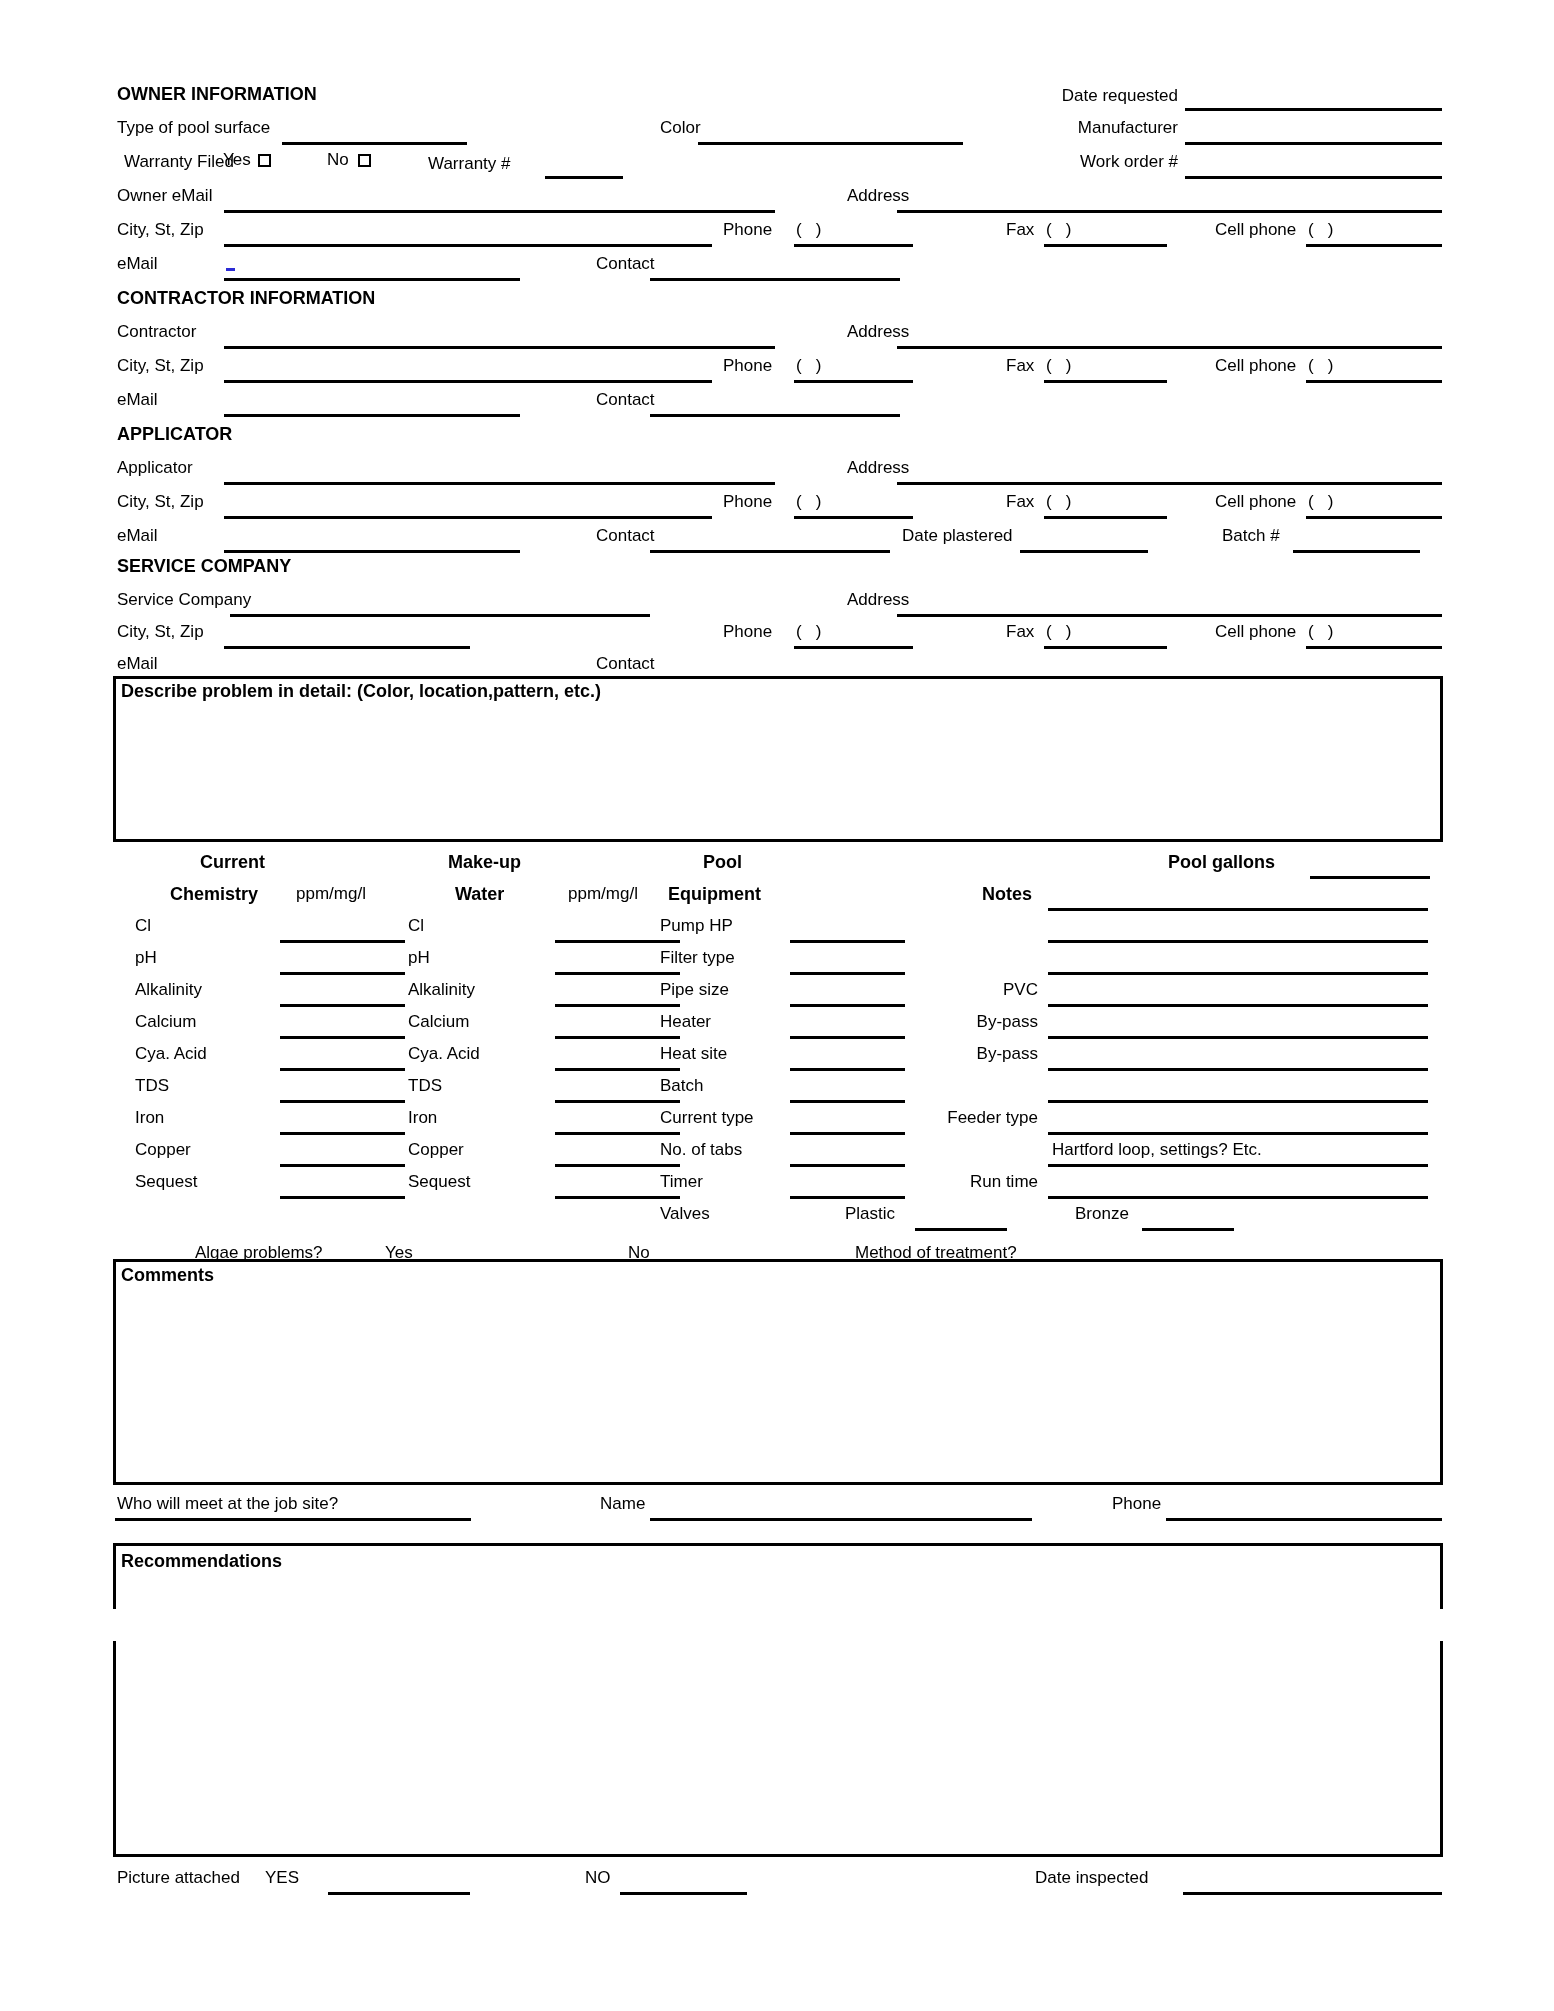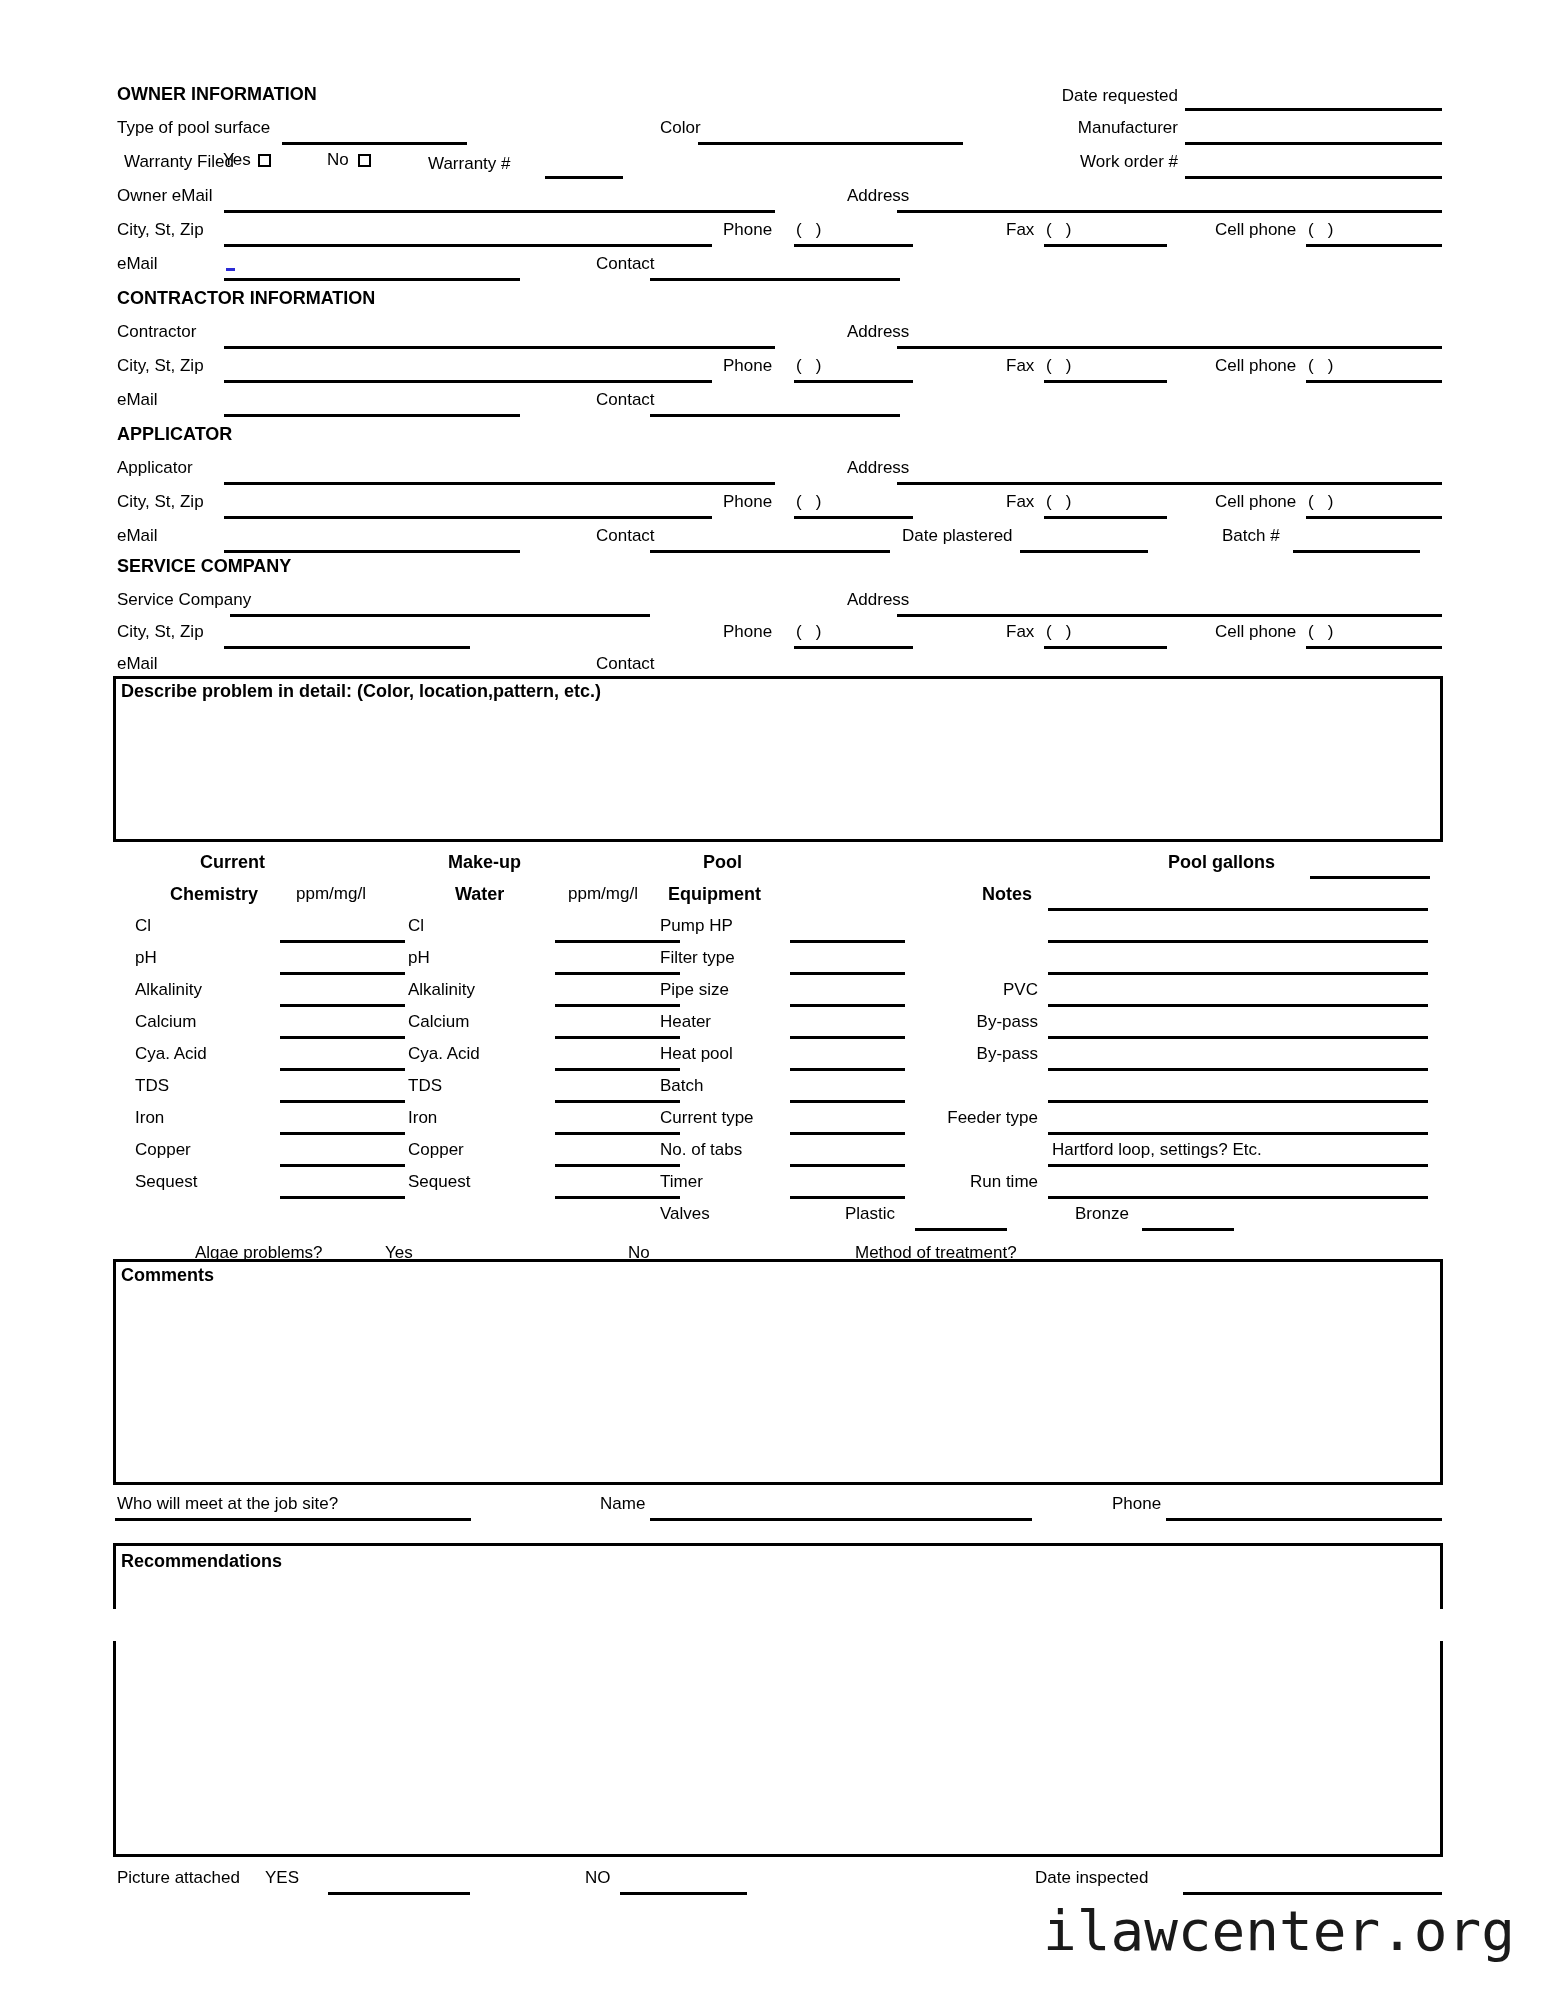--- a/index.html
+++ b/index.html
@@ -190,21 +190,21 @@
   <div class="ln" style="left:555px;top:1036px;width:125px;"></div>
   <div class="lb" style="left:660px;top:1012px;">Heater</div>
   <div class="ln" style="left:790px;top:1036px;width:115px;"></div>
   <div class="lb rt" style="left:850px;top:1012px;width:188px;">By-pass</div>
   <div class="ln" style="left:1048px;top:1036px;width:380px;"></div>
 
   <div class="lb" style="left:135px;top:1044px;">Cya. Acid</div>
   <div class="ln" style="left:280px;top:1068px;width:125px;"></div>
   <div class="lb" style="left:408px;top:1044px;">Cya. Acid</div>
   <div class="ln" style="left:555px;top:1068px;width:125px;"></div>
-  <div class="lb" style="left:660px;top:1044px;">Heat pool</div>
+  <div class="lb" style="left:660px;top:1044px;">Heat site</div>
   <div class="ln" style="left:790px;top:1068px;width:115px;"></div>
   <div class="lb rt" style="left:850px;top:1044px;width:188px;">By-pass</div>
   <div class="ln" style="left:1048px;top:1068px;width:380px;"></div>
 
   <div class="lb" style="left:135px;top:1076px;">TDS</div>
   <div class="ln" style="left:280px;top:1100px;width:125px;"></div>
   <div class="lb" style="left:408px;top:1076px;">TDS</div>
   <div class="ln" style="left:555px;top:1100px;width:125px;"></div>
   <div class="lb" style="left:660px;top:1076px;">Batch</div>
   <div class="ln" style="left:790px;top:1100px;width:115px;"></div>
@@ -263,15 +263,14 @@
   <div class="boxB" style="left:113px;top:1641px;width:1330px;height:216px;"></div>
 
   <div class="lb" style="left:117px;top:1868px;">Picture attached</div>
   <div class="lb" style="left:265px;top:1868px;">YES</div>
   <div class="ln" style="left:328px;top:1892px;width:142px;"></div>
   <div class="lb" style="left:585px;top:1868px;">NO</div>
   <div class="ln" style="left:620px;top:1892px;width:127px;"></div>
   <div class="lb" style="left:1035px;top:1868px;">Date inspected</div>
   <div class="ln" style="left:1183px;top:1892px;width:259px;"></div>
 
-  <div class="wm rt" style="left:930px;top:1898px;width:585px;">ilawcenter.org</div>
 
 </div>
 
 </body></html>

